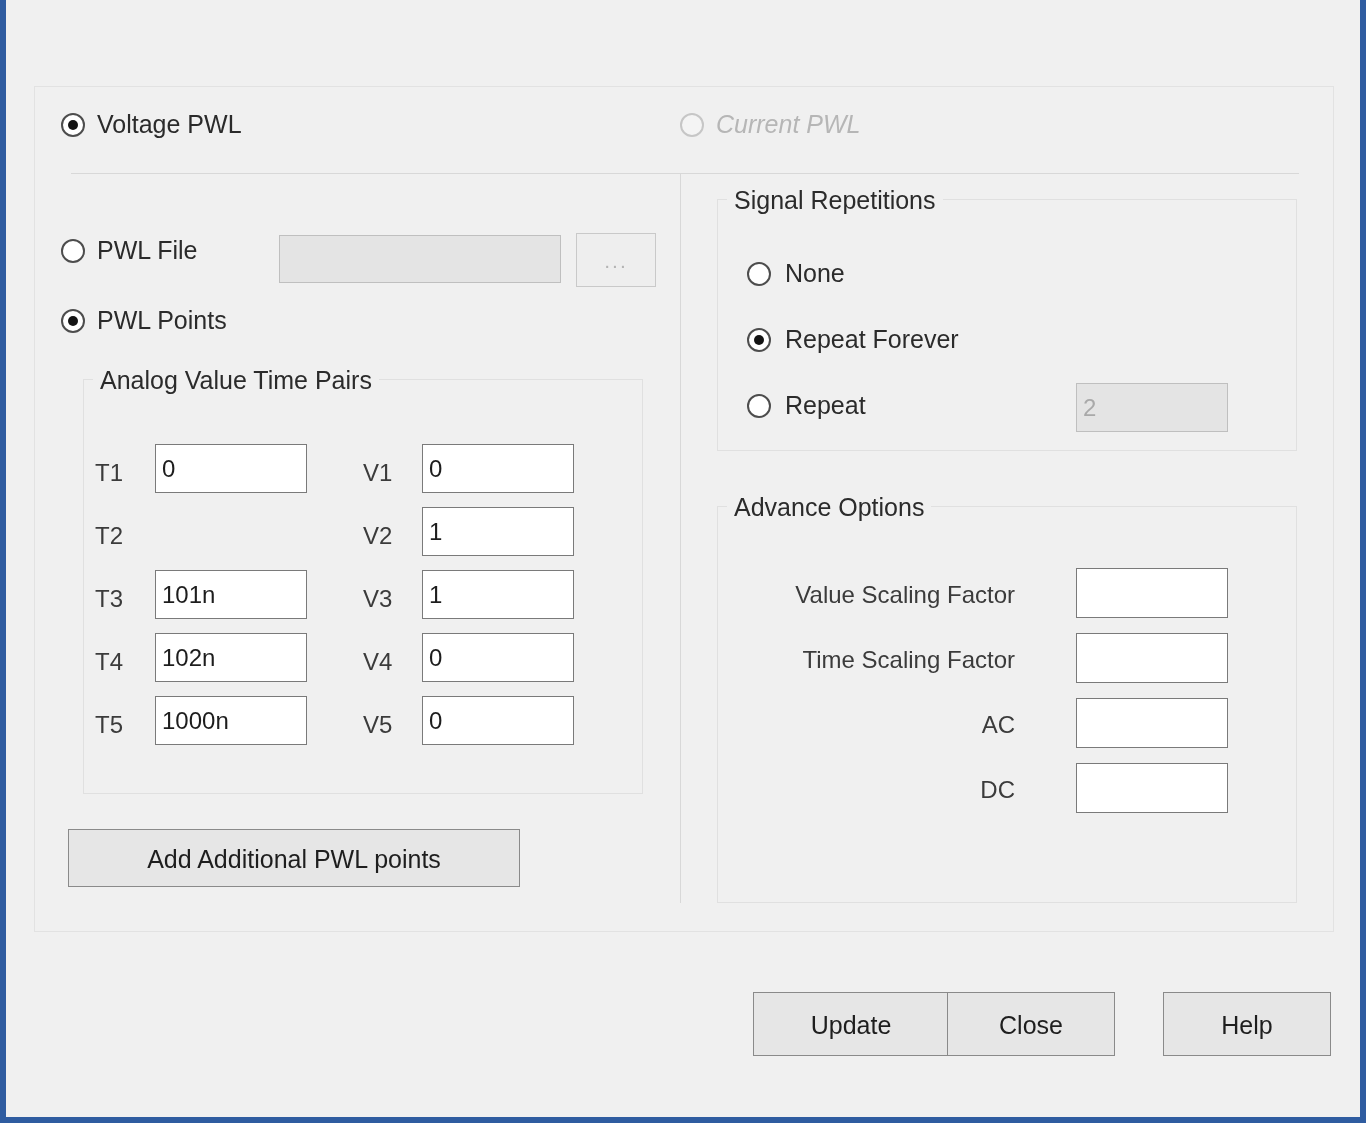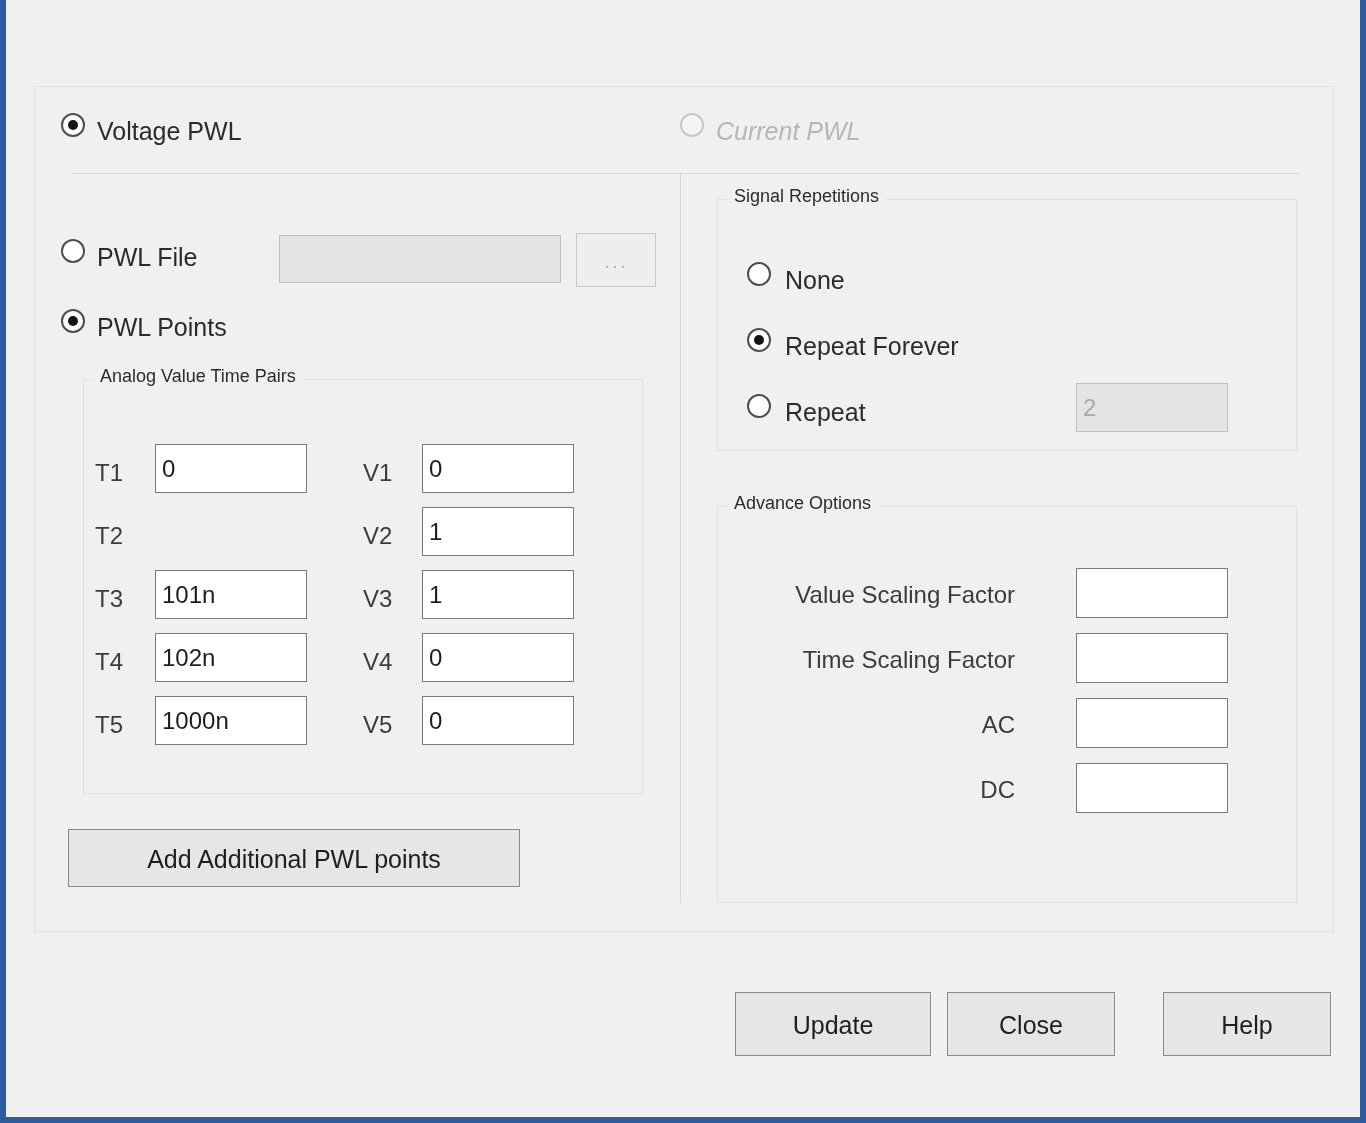--- a/index.html
+++ b/index.html
@@ -91,21 +91,20 @@
   .radio.disabled {
     border-color: #c6c6c6;
     background: #f4f4f4;
   }
 
   .rlabel {
     position: absolute;
     font-size: 25px;
     color: #2b2b2b;
     white-space: nowrap;
-    margin-top: 7px;
   }
   .rlabel.disabled { color: #b6b6b6; font-style: italic; }
 
   
   .hsep {
     position: absolute;
     height: 1px;
     background: #d8d8d8;
   }
   .vsep {
@@ -143,21 +142,21 @@
 
   
   .groupbox {
     position: absolute;
     box-sizing: border-box;
     border: 1px solid #e0e0e0;
     background: transparent;
   }
   .group-title {
     position: absolute;
-    font-size: 18px;
+    font-size: 25px;
     color: #2b2b2b;
     background: #f0f0f0;
     padding: 0 7px;
     white-space: nowrap;
   }
 
   
   .btn {
     position: absolute;
     box-sizing: border-box;
@@ -260,17 +259,17 @@
     <input class="tinput" type="text" style="left: 1041px; top: 546px; width: 152px; height: 50px;" value="">
 
     <span class="flabel right" style="left:660px; top:624px; width:320px;">AC</span>
     <input class="tinput" type="text" style="left: 1041px; top: 611px; width: 152px; height: 50px;" value="">
 
     <span class="flabel right" style="left:660px; top:689px; width:320px;">DC</span>
     <input class="tinput" type="text" style="left: 1041px; top: 676px; width: 152px; height: 50px;" value="">
 
   </div>
 
-  <div class="btn" style="left:729px; top:992px; width:196px; height:64px; line-height:64px;">Update</div>
+  <div class="btn" style="left:747px; top:992px; width:196px; height:64px; line-height:64px;">Update</div>
   <div class="btn" style="left:941px; top:992px; width:168px; height:64px; line-height:64px;">Close</div>
   <div class="btn" style="left:1157px; top:992px; width:168px; height:64px; line-height:64px;">Help</div>
 
 </div>
 
 </body></html>

